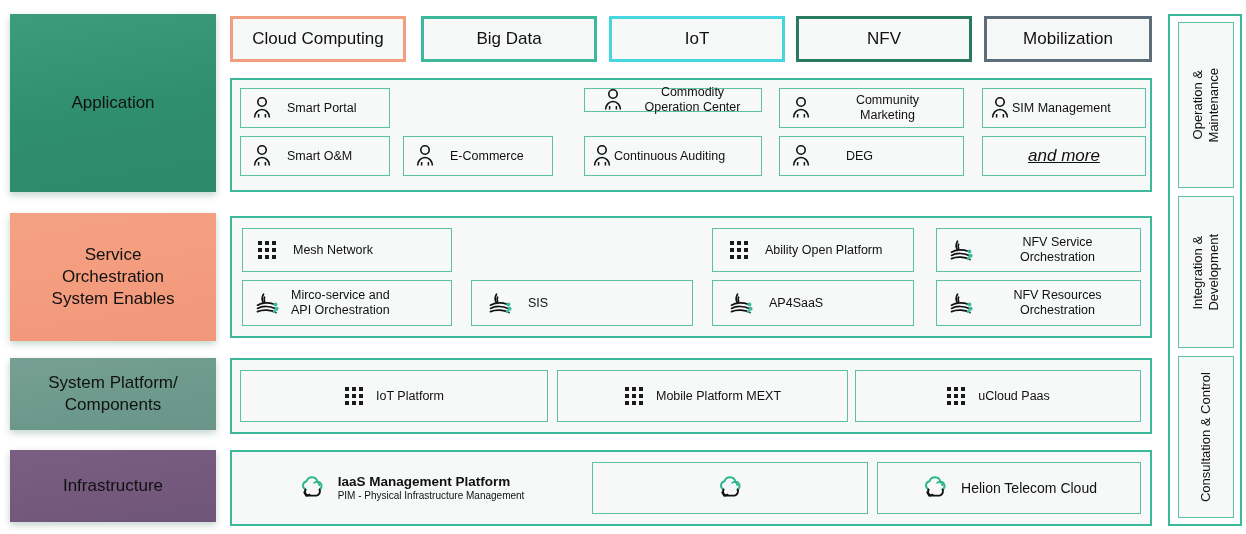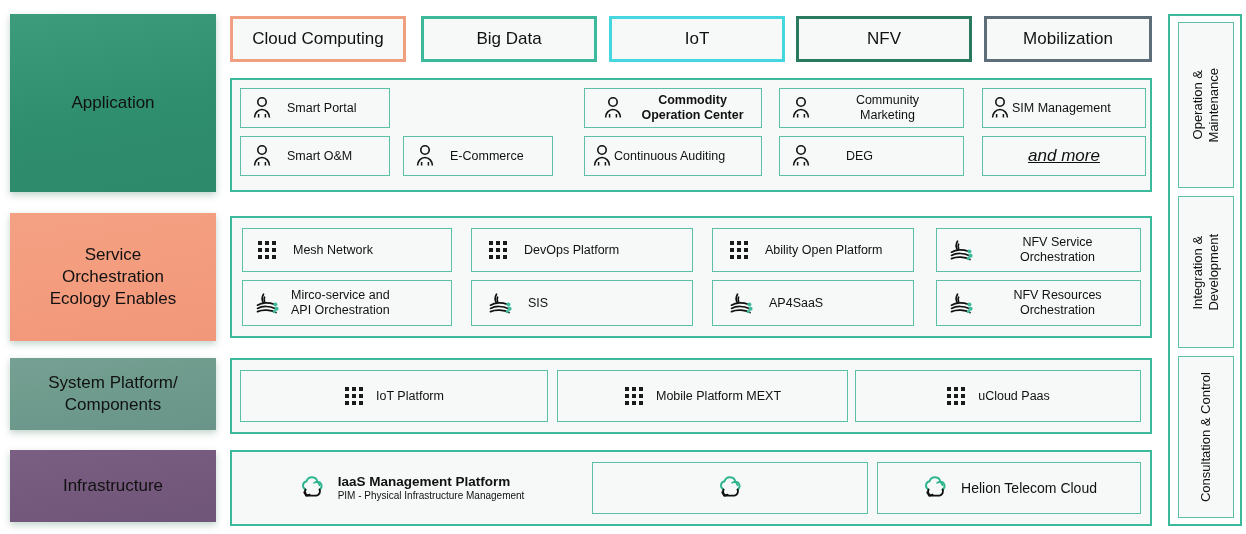--- a/index.html
+++ b/index.html
@@ -157,21 +157,21 @@
             <circle cx="11" cy="6" r="4.2" fill="none" stroke="#111" stroke-width="1.6"></circle>
             <path d="M3.6 21.5 A7.4 8 0 0 1 18.4 21.5" fill="none" stroke="#111" stroke-width="1.6"></path>
             <line x1="7.6" y1="18" x2="7.6" y2="21.5" stroke="#111" stroke-width="1.5"></line>
             <line x1="14.4" y1="18" x2="14.4" y2="21.5" stroke="#111" stroke-width="1.5"></line>
           </svg>
       </span>
       <span class="label" style="margin-left:14px;">Smart Portal</span>
     </div>
 
 
-    <div class="card" style="left:352px;top:8px;width:178px;height:40px;padding-left:17px;font-weight:bold;">
+    <div class="card" style="left:352px;top:8px;width:178px;height:24px;padding-left:17px;">
       <span class="ico ico-person">
         <svg viewBox="0 0 22 24">
             <circle cx="11" cy="6" r="4.2" fill="none" stroke="#111" stroke-width="1.6"></circle>
             <path d="M3.6 21.5 A7.4 8 0 0 1 18.4 21.5" fill="none" stroke="#111" stroke-width="1.6"></path>
             <line x1="7.6" y1="18" x2="7.6" y2="21.5" stroke="#111" stroke-width="1.5"></line>
             <line x1="14.4" y1="18" x2="14.4" y2="21.5" stroke="#111" stroke-width="1.5"></line>
           </svg>
       </span>
       <span class="label two" style="flex:1;white-space:pre-line;">Commodity
 Operation Center</span>
@@ -251,21 +251,21 @@
     </div>
 
     <div class="card center" style="left:750px;top:56px;width:164px;height:40px;">
       <span class="and-more">and more</span>
     </div>
   </div>
 
   <div class="layer-label svc abs" style="left:10px;top:213px;width:206px;height:128px;">
     <span style="white-space:pre-line;">Service
 Orchestration
-Ecology Enables</span>
+System Enables</span>
   </div>
 
   <div class="row-pane abs" style="left:230px;top:216px;width:922px;height:122px;">
 
     <div class="card" style="left:10px;top:10px;width:210px;height:44px;padding-left:14px;">
       <span class="ico ico-grid">
         <svg viewBox="0 0 20 20">
             <g fill="#1a1a1a">
               <rect x="1" y="1" width="4" height="4"></rect>
               <rect x="8" y="1" width="4" height="4"></rect>
@@ -275,38 +275,20 @@
               <rect x="15" y="8" width="4" height="4"></rect>
               <rect x="1" y="15" width="4" height="4"></rect>
               <rect x="8" y="15" width="4" height="4"></rect>
               <rect x="15" y="15" width="4" height="4"></rect>
             </g>
           </svg>
       </span>
       <span class="label" style="margin-left:16px;">Mesh Network</span>
     </div>
 
-    <div class="card" style="left:239px;top:10px;width:222px;height:44px;padding-left:16px;">
-      <span class="ico ico-grid">
-        <svg viewBox="0 0 20 20">
-            <g fill="#1a1a1a">
-              <rect x="1" y="1" width="4" height="4"></rect>
-              <rect x="8" y="1" width="4" height="4"></rect>
-              <rect x="15" y="1" width="4" height="4"></rect>
-              <rect x="1" y="8" width="4" height="4"></rect>
-              <rect x="8" y="8" width="4" height="4"></rect>
-              <rect x="15" y="8" width="4" height="4"></rect>
-              <rect x="1" y="15" width="4" height="4"></rect>
-              <rect x="8" y="15" width="4" height="4"></rect>
-              <rect x="15" y="15" width="4" height="4"></rect>
-            </g>
-          </svg>
-      </span>
-      <span class="label" style="margin-left:16px;">DevOps Platform</span>
-    </div>
 
     <div class="card" style="left:480px;top:10px;width:202px;height:44px;padding-left:16px;">
       <span class="ico ico-grid">
         <svg viewBox="0 0 20 20">
             <g fill="#1a1a1a">
               <rect x="1" y="1" width="4" height="4"></rect>
               <rect x="8" y="1" width="4" height="4"></rect>
               <rect x="15" y="1" width="4" height="4"></rect>
               <rect x="1" y="8" width="4" height="4"></rect>
               <rect x="8" y="8" width="4" height="4"></rect>

